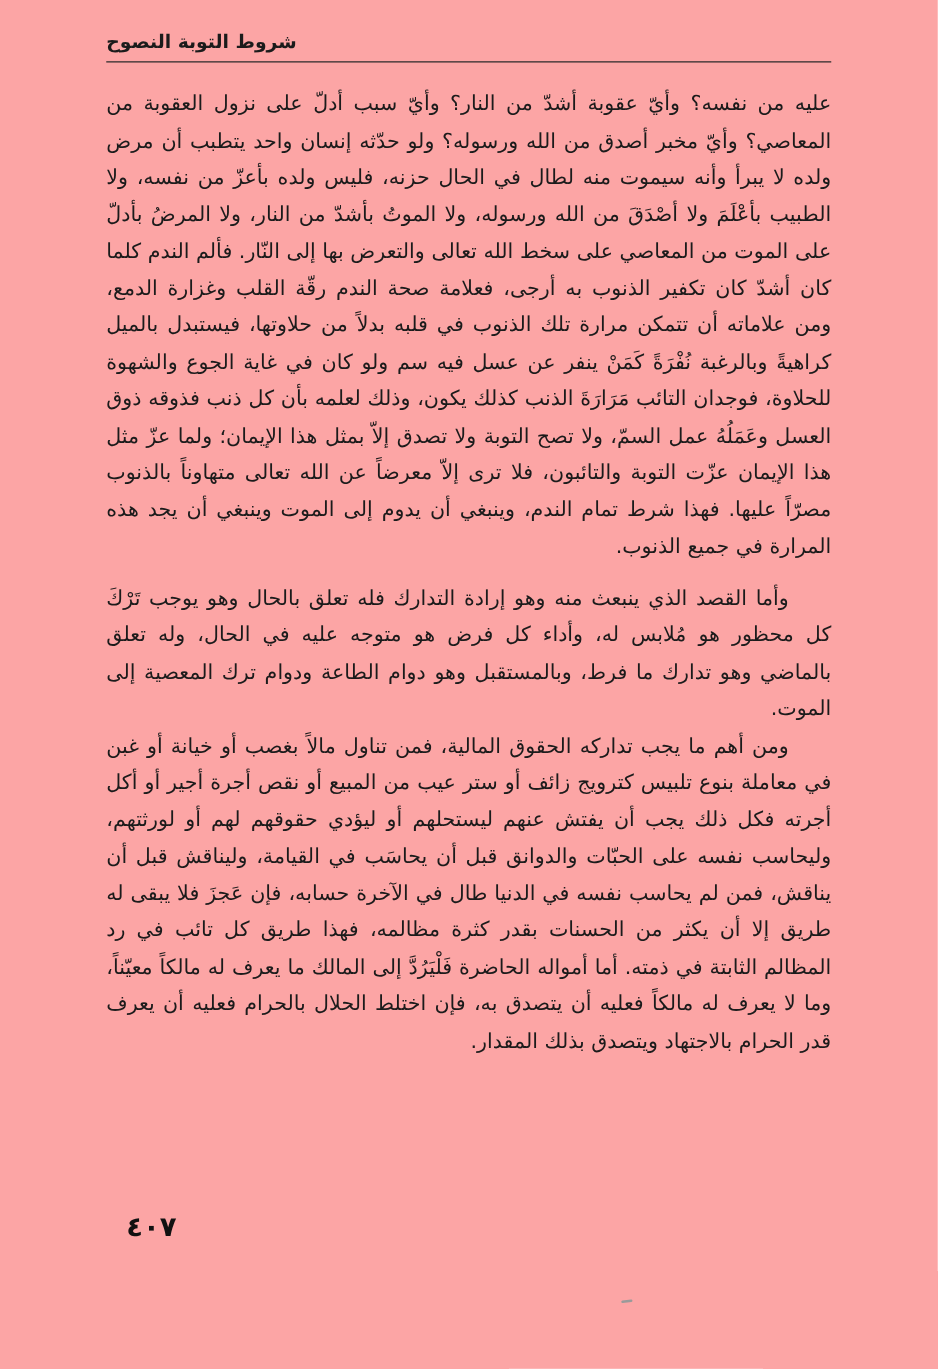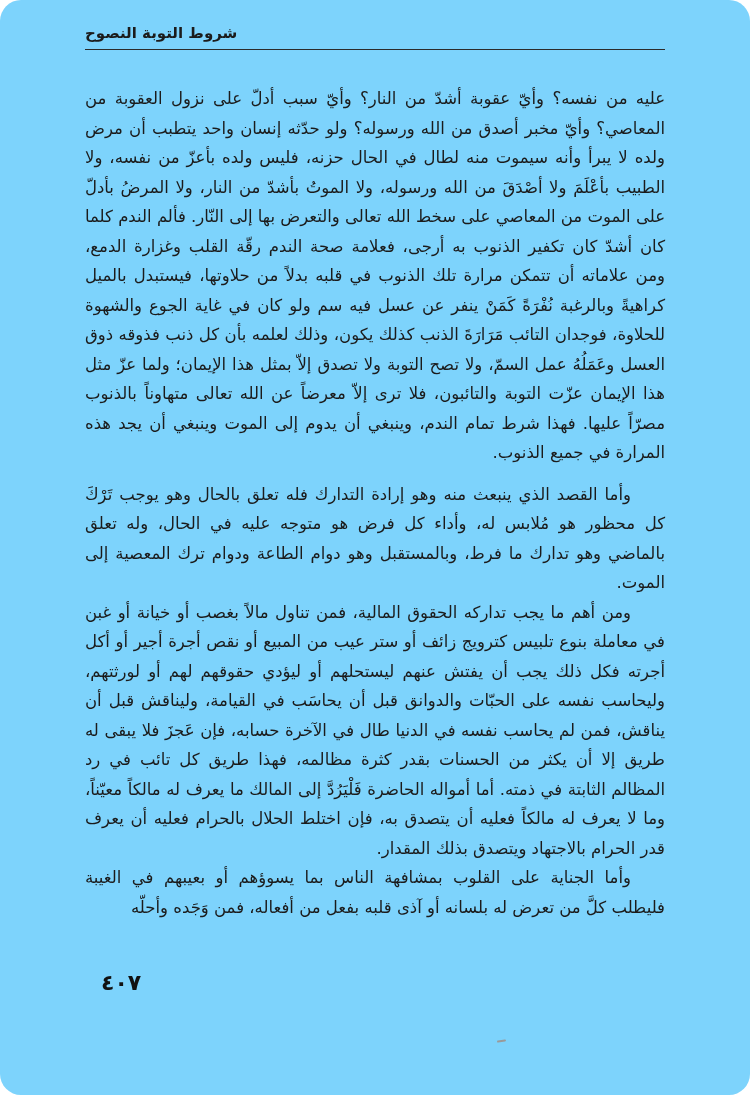--- a/index.html
+++ b/index.html
@@ -9,22 +9,21 @@
     background: #ffffff;
     font-family: "DejaVu Sans", sans-serif;
     color: #1b1b1b;
     position: relative;
     overflow: hidden;
   }
   .page {
     position: absolute;
     inset: 0;
     direction: rtl;
-    background: #7dd3fc;
-    border-radius: 21px;
+    background: #fca5a5;
   }
   .running-header {
     position: absolute;
     top: 24px;
     left: 85px;
     right: 85px;
     height: 30px;
   }
   .header-title {
     position: absolute;
@@ -37,21 +36,21 @@
   }
   .header-rule {
     position: absolute;
     top: 25px;
     left: 0;
     right: 0;
     border-top: 1.3px solid #2b2b2b;
   }
   .page-body {
     position: absolute;
-    top: 84px;
+    top: 68px;
     right: 85px;
     width: 580px;
     font-size: 16.5px;
     line-height: 29.5px;
     text-align: justify;
     direction: rtl;
   }
   .para { margin: 0; }
   .para.indent { text-indent: 34px; }
   .para.gap { margin-top: 12px; }
@@ -82,20 +81,19 @@
 
   <div class="running-header">
     <span class="header-title">شروط التوبة النصوح</span>
     <div class="header-rule"></div>
   </div>
 
   <div class="page-body">
     <p class="para">عليه من نفسه؟ وأيّ عقوبة أشدّ من النار؟ وأيّ سبب أدلّ على نزول العقوبة من المعاصي؟ وأيّ مخبر أصدق من الله ورسوله؟ ولو حدّثه إنسان واحد يتطبب أن مرض ولده لا يبرأ وأنه سيموت منه لطال في الحال حزنه، فليس ولده بأعزّ من نفسه، ولا الطبيب بأعْلَمَ ولا أصْدَقَ من الله ورسوله، ولا الموتُ بأشدّ من النار، ولا المرضُ بأدلّ على الموت من المعاصي على سخط الله تعالى والتعرض بها إلى النّار. فألم الندم كلما كان أشدّ كان تكفير الذنوب به أرجى، فعلامة صحة الندم رقّة القلب وغزارة الدمع، ومن علاماته أن تتمكن مرارة تلك الذنوب في قلبه بدلاً من حلاوتها، فيستبدل بالميل كراهيةً وبالرغبة نُفْرَةً كَمَنْ ينفر عن عسل فيه سم ولو كان في غاية الجوع والشهوة للحلاوة، فوجدان التائب مَرَارَةَ الذنب كذلك يكون، وذلك لعلمه بأن كل ذنب فذوقه ذوق العسل وعَمَلُهُ عمل السمّ، ولا تصح التوبة ولا تصدق إلاّ بمثل هذا الإيمان؛ ولما عزّ مثل هذا الإيمان عزّت التوبة والتائبون، فلا ترى إلاّ معرضاً عن الله تعالى متهاوناً بالذنوب مصرّاً عليها. فهذا شرط تمام الندم، وينبغي أن يدوم إلى الموت وينبغي أن يجد هذه المرارة في جميع الذنوب.</p>
     <p class="para indent gap">وأما القصد الذي ينبعث منه وهو إرادة التدارك فله تعلق بالحال وهو يوجب تَرْكَ كل محظور هو مُلابس له، وأداء كل فرض هو متوجه عليه في الحال، وله تعلق بالماضي وهو تدارك ما فرط، وبالمستقبل وهو دوام الطاعة ودوام ترك المعصية إلى الموت.</p>
     <p class="para indent">ومن أهم ما يجب تداركه الحقوق المالية، فمن تناول مالاً بغصب أو خيانة أو غبن في معاملة بنوع تلبيس كترويج زائف أو ستر عيب من المبيع أو نقص أجرة أجير أو أكل أجرته فكل ذلك يجب أن يفتش عنهم ليستحلهم أو ليؤدي حقوقهم لهم أو لورثتهم، وليحاسب نفسه على الحبّات والدوانق قبل أن يحاسَب في القيامة، وليناقش قبل أن يناقش، فمن لم يحاسب نفسه في الدنيا طال في الآخرة حسابه، فإن عَجزَ فلا يبقى له طريق إلا أن يكثر من الحسنات بقدر كثرة مظالمه، فهذا طريق كل تائب في رد المظالم الثابتة في ذمته. أما أمواله الحاضرة فَلْيَرُدَّ إلى المالك ما يعرف له مالكاً معيّناً، وما لا يعرف له مالكاً فعليه أن يتصدق به، فإن اختلط الحلال بالحرام فعليه أن يعرف قدر الحرام بالاجتهاد ويتصدق بذلك المقدار.</p>
-    <p class="para indent">وأما الجناية على القلوب بمشافهة الناس بما يسوؤهم أو بعيبهم في الغيبة فليطلب كلَّ من تعرض له بلسانه أو آذى قلبه بفعل من أفعاله، فمن وَجَده وأحلّه</p>
   </div>
 
   <div class="page-number">٤٠٧</div>
 
   <div class="scan-artifact"></div>
 
 </div>
 
 </body></html>

